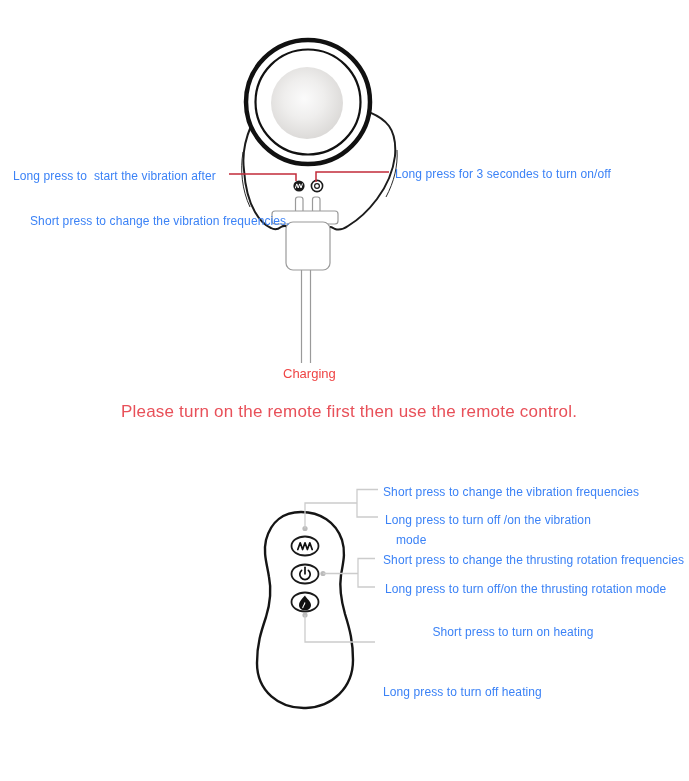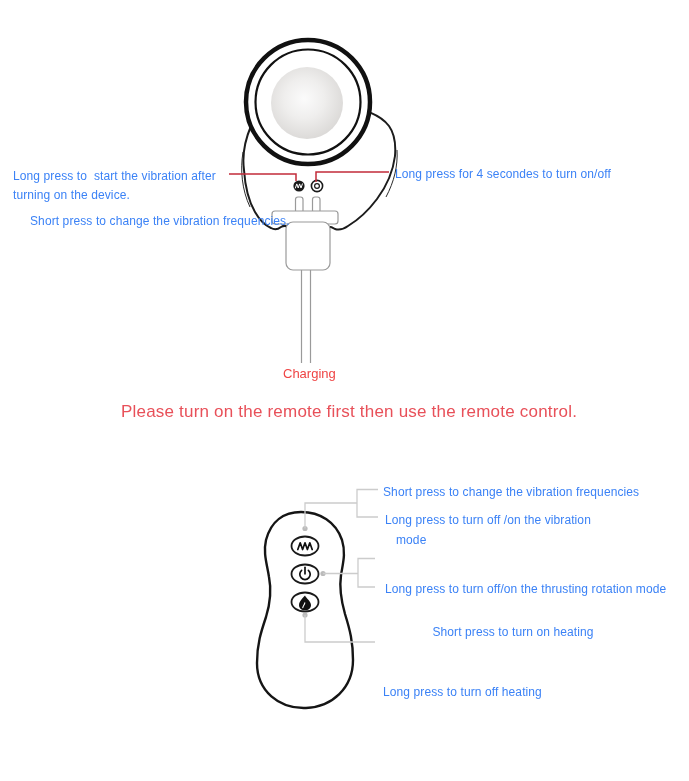--- a/index.html
+++ b/index.html
@@ -123,27 +123,27 @@
       <polyline points="323,573.5 358,573.5" fill="none" stroke="#cccccc" stroke-width="1.3"></polyline>
       <polyline points="375,558.5 358,558.5 358,587 375,587" fill="none" stroke="#cccccc" stroke-width="1.3"></polyline>
     </g>
     <g>
       <circle cx="305" cy="615" r="2.6" fill="#bbbbbb"></circle>
       <polyline points="305,615 305,642 375,642" fill="none" stroke="#cccccc" stroke-width="1.3"></polyline>
     </g>
   </svg>
 
   <div class="note" style="left:13px;top:167px;width:230px;">Long press to  start the vibration after</div>
-  <div class="note" style="left:13px;top:186px;width:230px;">turning on the device.</div>
   <div class="note" style="left:8px;top:212px;width:270px;margin-left:22px;">Short press to change the vibration frequencies.</div>
-  <div class="note" style="left:395px;top:165px;width:270px;">Long press for 4 secondes to turn on/off</div>
+  <div class="note" style="left:395px;top:165px;width:270px;">Long press for 3 secondes to turn on/off</div>
   <div class="charging">Charging</div>
 
   <div class="notice">Please turn on the remote first then use the remote control.</div>
 
   <div class="note" style="left:383px;top:483px;width:300px;">Short press to change the vibration frequencies</div>
   <div class="note" style="left:385px;top:511px;width:300px;">Long press to turn off /on the vibration</div>
   <div class="note" style="left:396px;top:531px;width:120px;">mode</div>
+  <div class="note" style="left:383px;top:551px;width:306px;">Short press to change the thrusting rotation frequencies</div>
   <div class="note" style="left:385px;top:580px;width:300px;">Long press to turn off/on the thrusting rotation mode</div>
   <div class="note" style="left:383px;top:623px;width:260px;text-align:center;">Short press to turn on heating</div>
   <div class="note" style="left:383px;top:645px;width:260px;margin-top:38px;">Long press to turn off heating</div>
 
 </div>
 
 </body></html>

